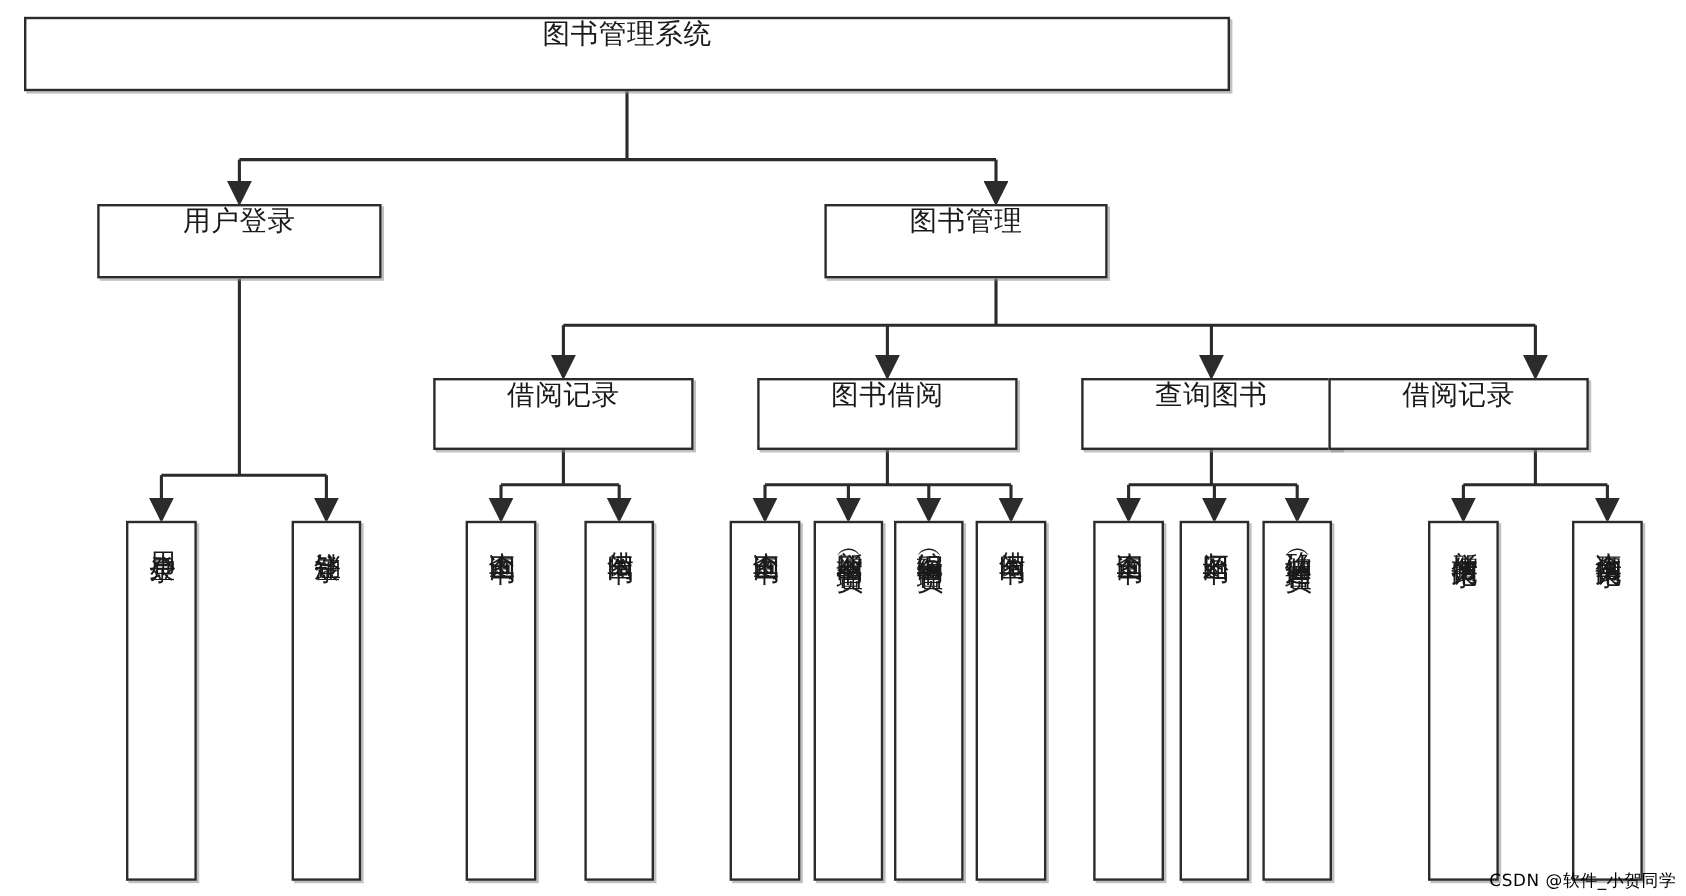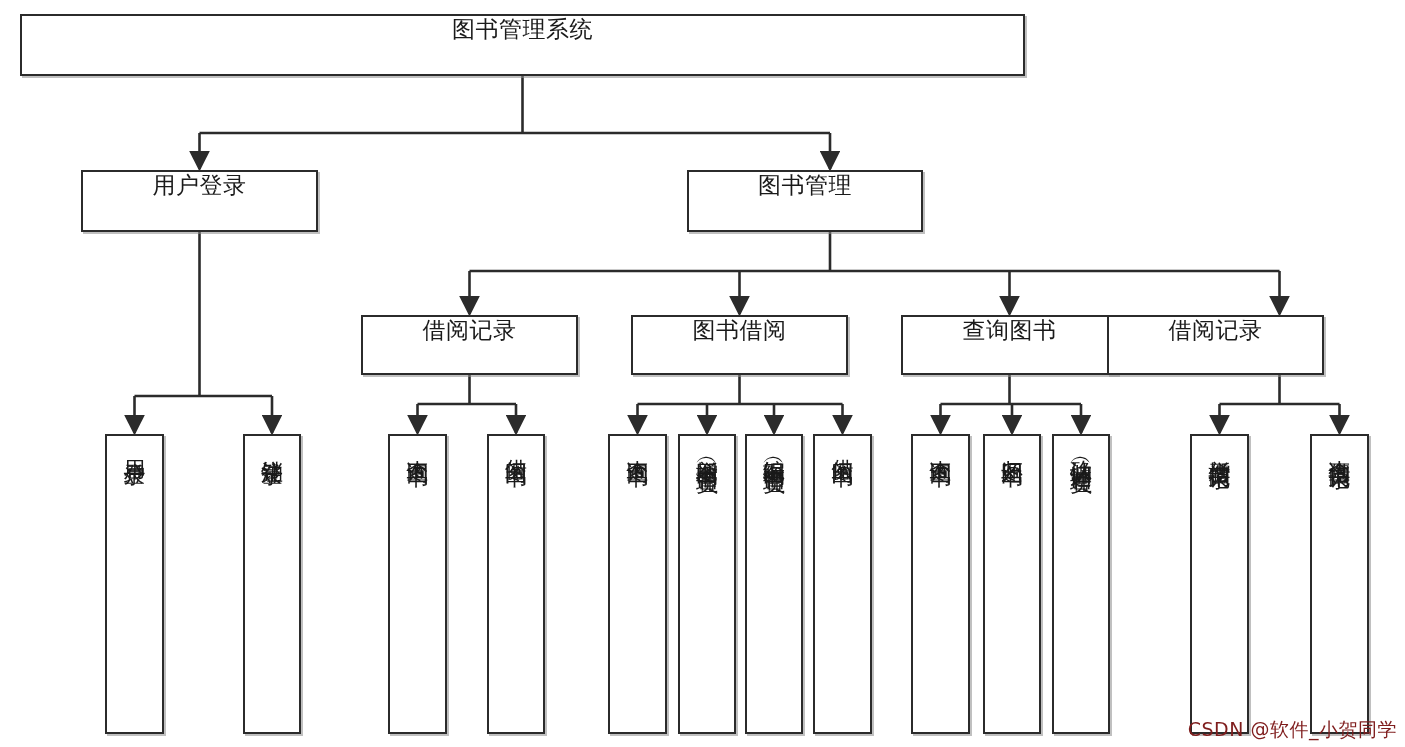--- a/index.html
+++ b/index.html
@@ -52,22 +52,22 @@
     writing-mode: vertical-rl;
     text-orientation: upright;
     font-size: 22px;
     letter-spacing: 2px;
     line-height: 1;
   }
   .watermark {
     position: absolute;
     right: 8px;
     bottom: 4px;
-    font-size: 19px;
-    color: #7f1d1d;
+    font-size: 14px;
+    color: #000000;
     letter-spacing: 0.5px;
     white-space: nowrap;
     font-family: "DejaVu Sans", "Liberation Sans", sans-serif;
   }
 </style>
 </head>
 <body>
 
 <div id="canvas">
   <svg id="edges" viewBox="0 0 1405 747">

